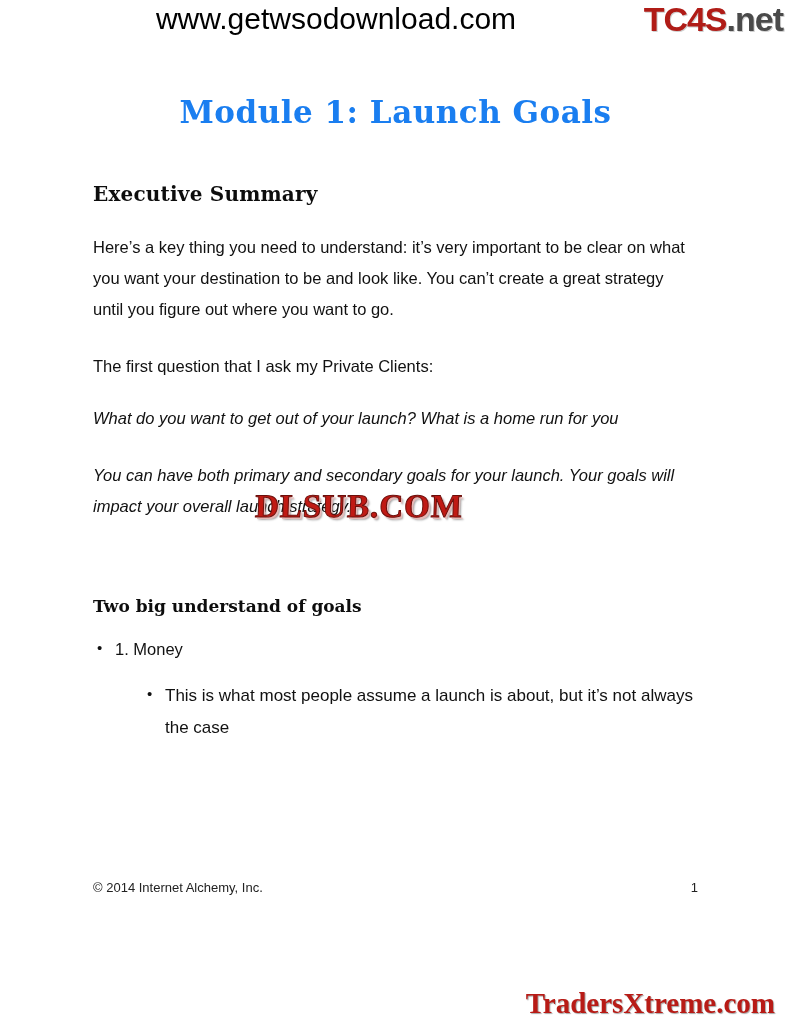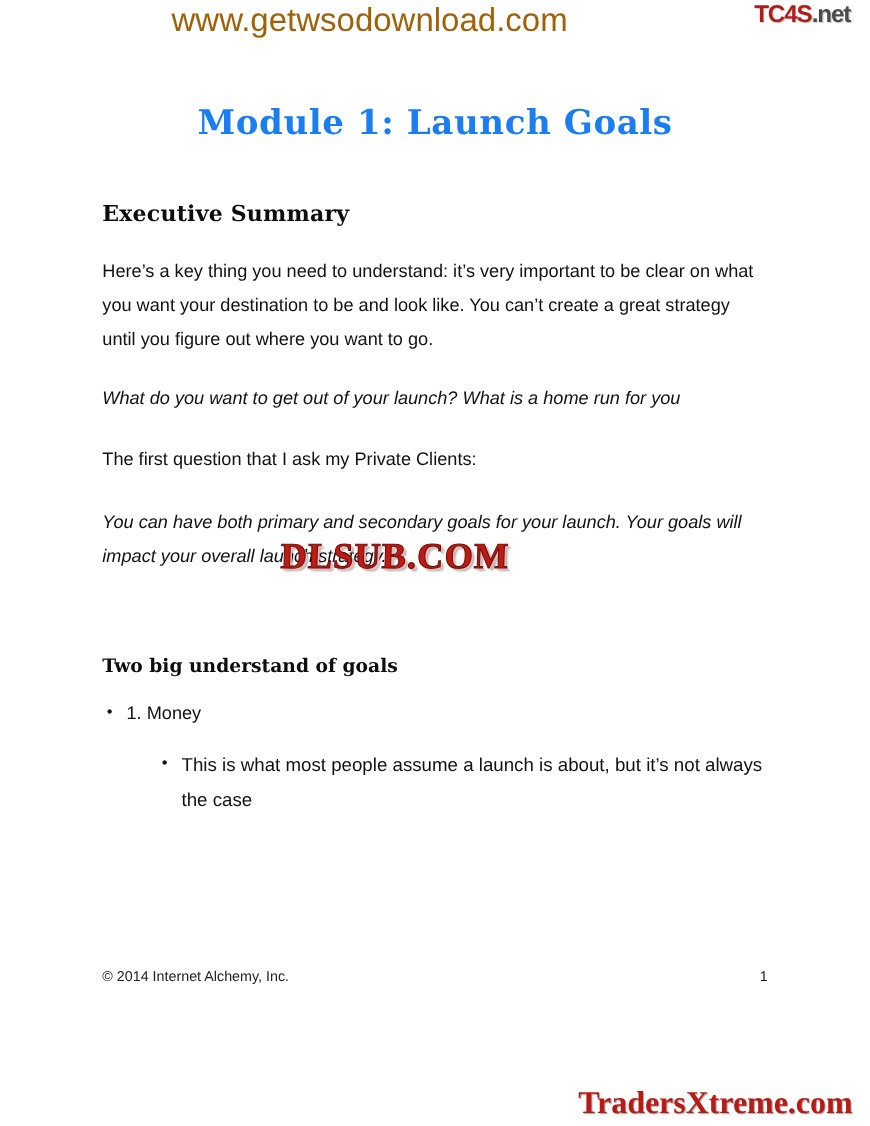--- a/index.html
+++ b/index.html
@@ -17,30 +17,30 @@
 
   
   .wm-top {
     position: absolute;
     top: 2px;
     left: 0;
     width: 672px;
     text-align: center;
     font-family: "Liberation Sans", sans-serif;
     font-size: 30px;
-    color: #a16207;
+    color: #000000;
     letter-spacing: 0px;
     white-space: nowrap;
   }
   .wm-top-right {
     position: absolute;
     top: 0px;
-    right: 18px;
+    right: 8px;
     font-family: "Liberation Sans", sans-serif;
-    font-size: 22px;
+    font-size: 34px;
     font-weight: bold;
     color: #4a4a4a;
     text-shadow: 1px 1px 0 #cfcfcf;
     letter-spacing: -1px;
     white-space: nowrap;
   }
   .wm-top-right .red {
     color: #b01c17;
   }
   .wm-center {
@@ -197,23 +197,23 @@
 
 <div class="page">
 
   <div class="doc-title">Module 1: Launch Goals</div>
 
   <div class="content">
     <h2 class="section">Executive Summary</h2>
 
 
     <p class="body">Here’s a key thing you need to understand: it’s very important to be clear on what you want your destination to be and look like. You can’t create a great strategy until you figure out where you want to go.</p>
+    <p class="body">The first question that I ask my Private Clients:</p>
+
     <p class="body italic tight">What do you want to get out of your launch? What is a home run for you</p>
-
-    <p class="body">The first question that I ask my Private Clients:</p>
     <p class="body italic">You can have both primary and secondary goals for your launch. Your goals will impact your overall launch strategy.</p>
 
     <h3 class="subsection">Two big understand of goals</h3>
 
     <ul class="level1">
       <li>
         <span>1. Money</span>
         <ul class="level2">
           <li>
             <span>This is what most people assume a launch is about, but it’s not always the case</span>

